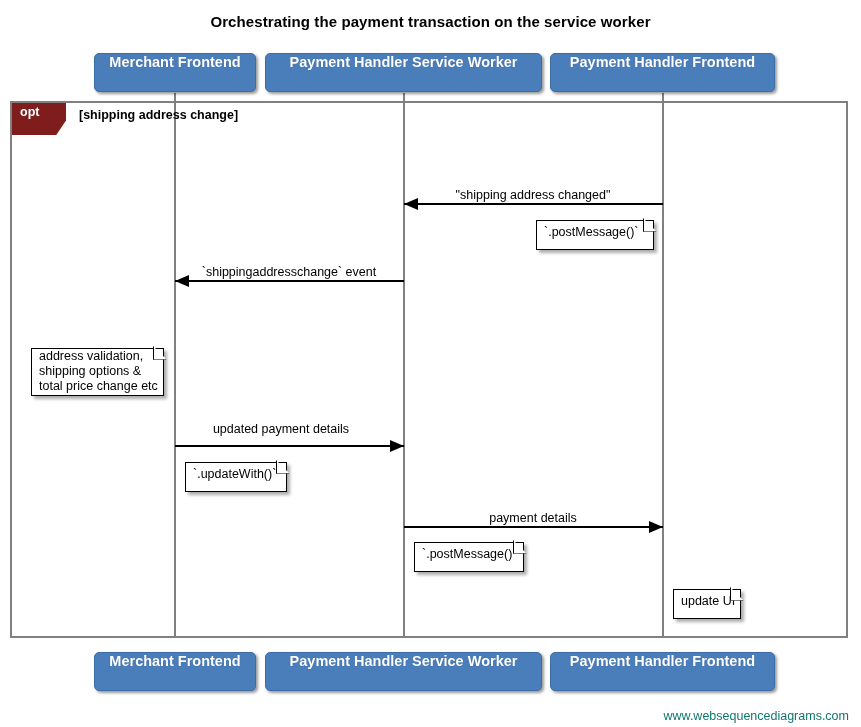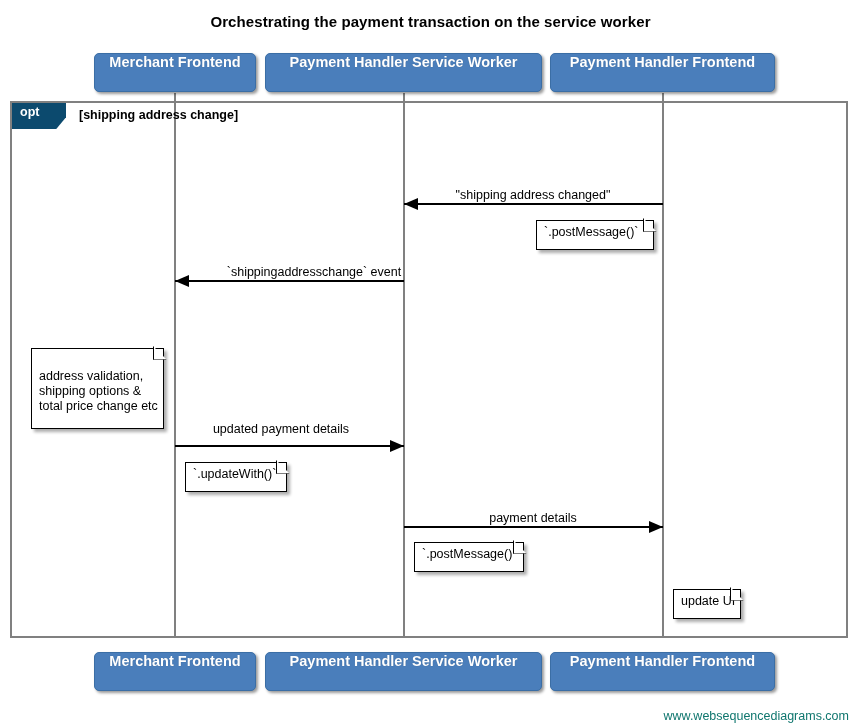--- a/index.html
+++ b/index.html
@@ -63,27 +63,27 @@
   
   .frame {
     position: absolute;
     box-sizing: border-box;
     border: 2px solid #808080;
     background: transparent;
   }
   .frame-tab {
     position: absolute;
     box-sizing: border-box;
-    background: #0c4a6e;
+    background: #7f1d1d;
     color: #ffffff;
     font-size: 12.5px;
     font-weight: bold;
     padding: 1px 0 18px 8px;
     line-height: 16px;
-    height: 26px;
+    height: 32px;
     width: 54px;
     -webkit-clip-path: polygon(0 0, 100% 0, 100% 55%, 82% 100%, 0 100%);
     clip-path: polygon(0 0, 100% 0, 100% 55%, 82% 100%, 0 100%);
   }
   .frame-guard {
     position: absolute;
     font-size: 12.5px;
     font-weight: bold;
     color: #000;
     white-space: nowrap;
@@ -190,26 +190,26 @@
   <div class="msg-line" style="left:404px; top:203px; width:259px;"></div>
   <div class="msg-head left" style="left:404px; top:198px;"></div>
 
   <div class="note" style="left:536px; top:220px; width:118px; height:30px;">
     <span class="fold-edge">
         <span class="fold"></span>
       </span>
     <span class="note-line">`.postMessage()`</span>
   </div>
 
-  <div class="msg-label" style="left:175px; top:265px; width:228px;margin-left:25px;">`shippingaddresschange` event</div>
+  <div class="msg-label" style="left:175px; top:265px; width:228px;">`shippingaddresschange` event</div>
   <div class="msg-line" style="left:175px; top:280px; width:229px;"></div>
   <div class="msg-head left" style="left:175px; top:275px;"></div>
 
 
-  <div class="note" style="left:31px; top:348px; width:133px; height:81px; padding-top:20px;">
+  <div class="note" style="left:31px; top:348px; width:133px; height:48px; padding-top:0;">
     <span class="fold-edge">
         <span class="fold"></span>
       </span>
     <span class="note-line">address validation,</span>
     <span class="note-line">shipping options &amp;</span>
     <span class="note-line">total price change etc</span>
   </div>
 
   <div class="msg-label" style="left:175px; top:422px; width:180px;padding-left:16px;">updated payment details</div>
   <div class="msg-line" style="left:175px; top:445px; width:229px;"></div>

